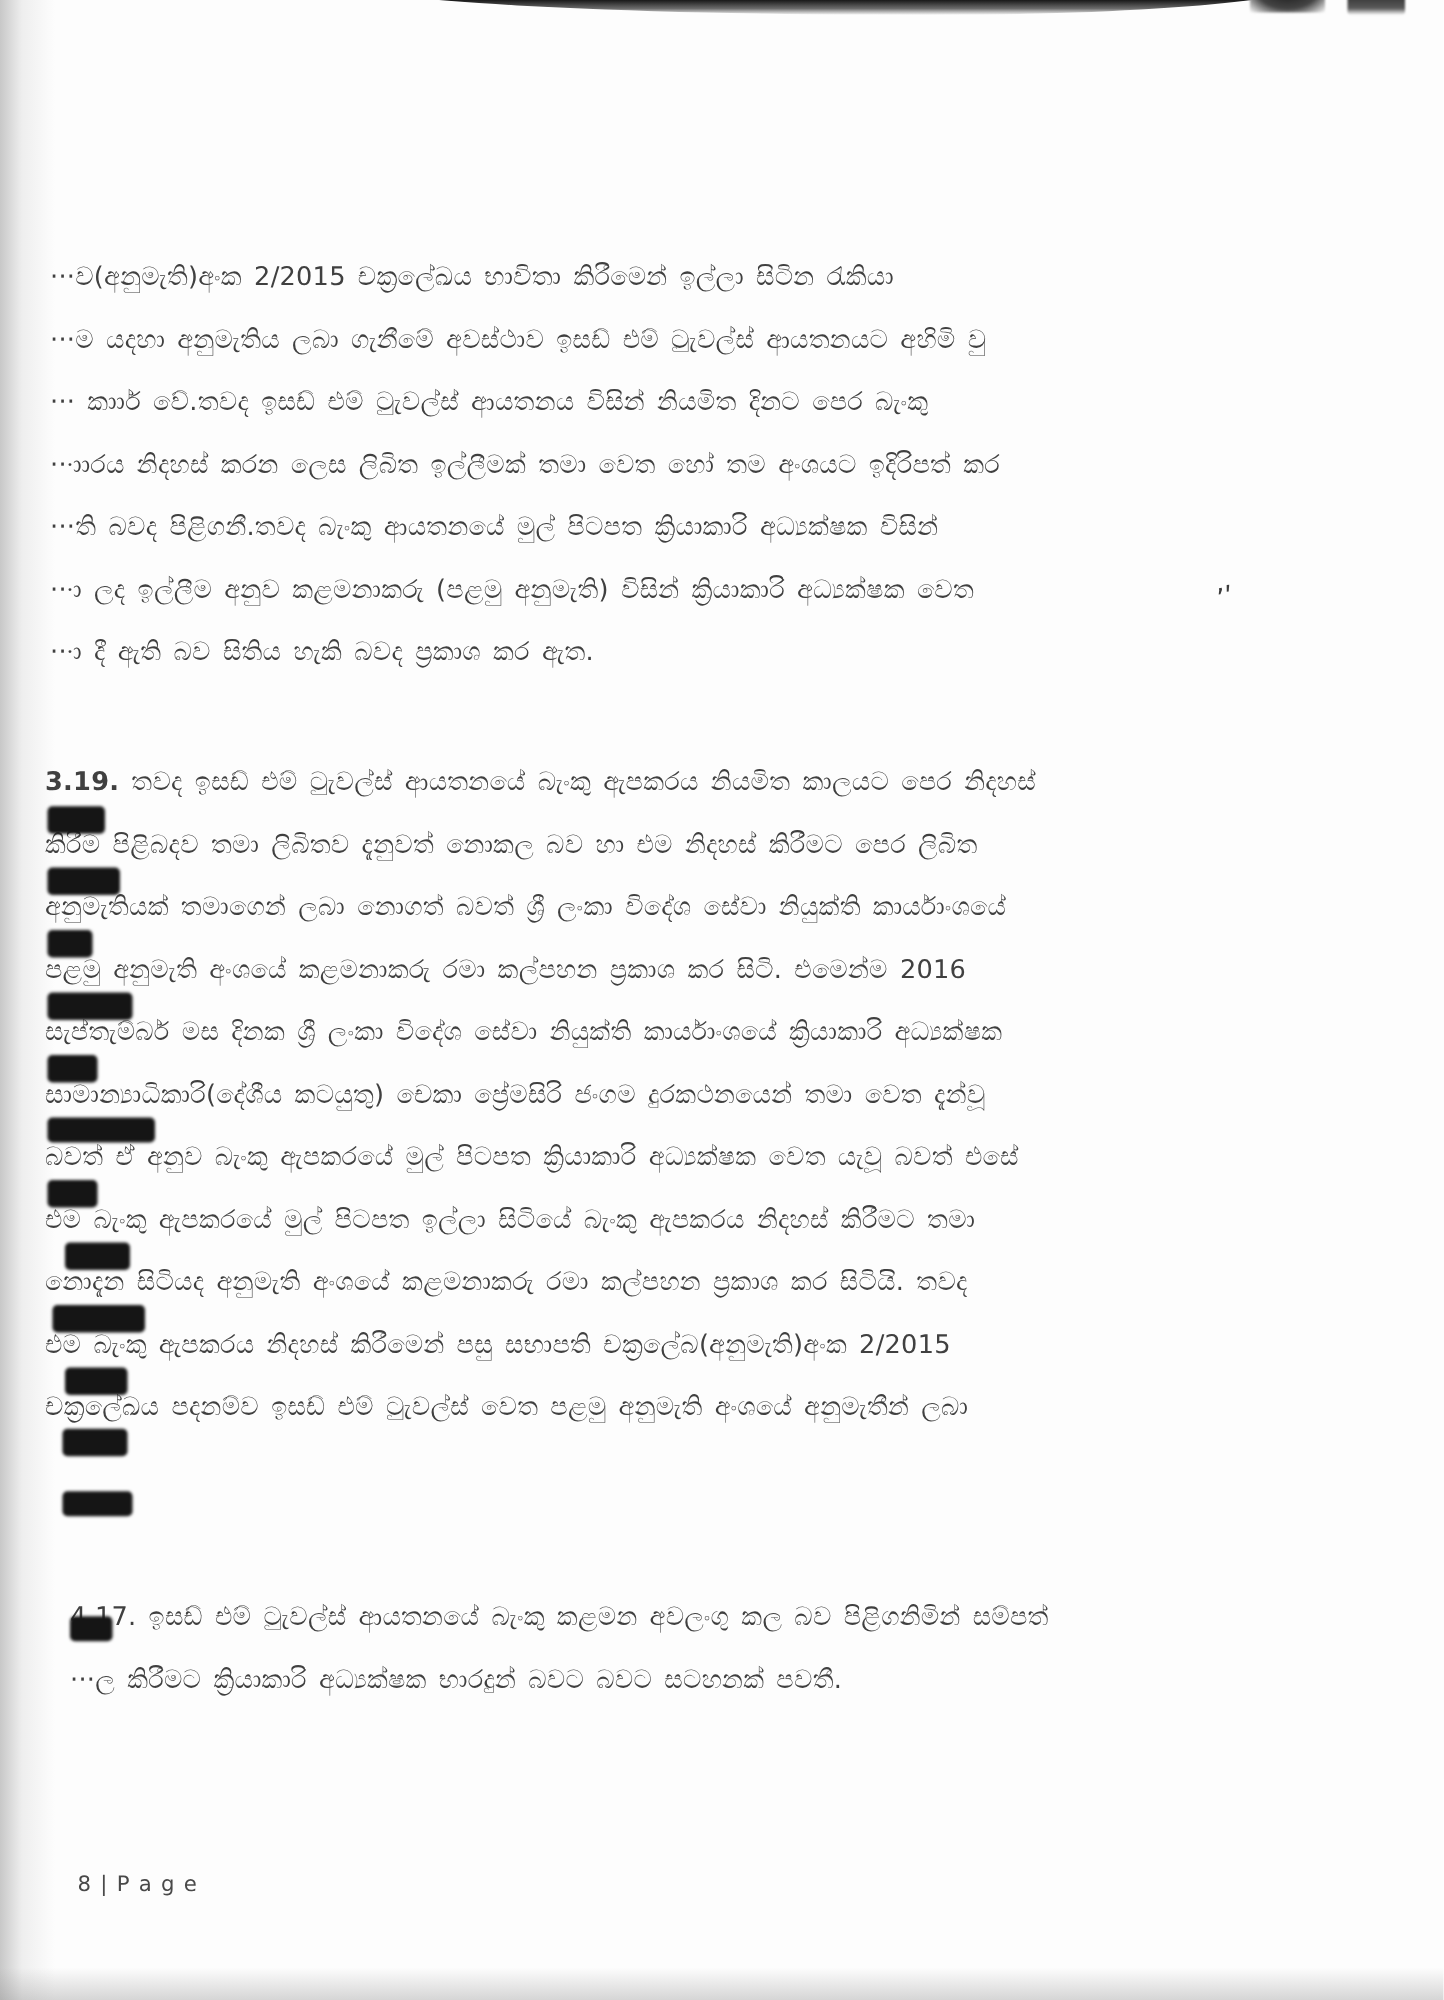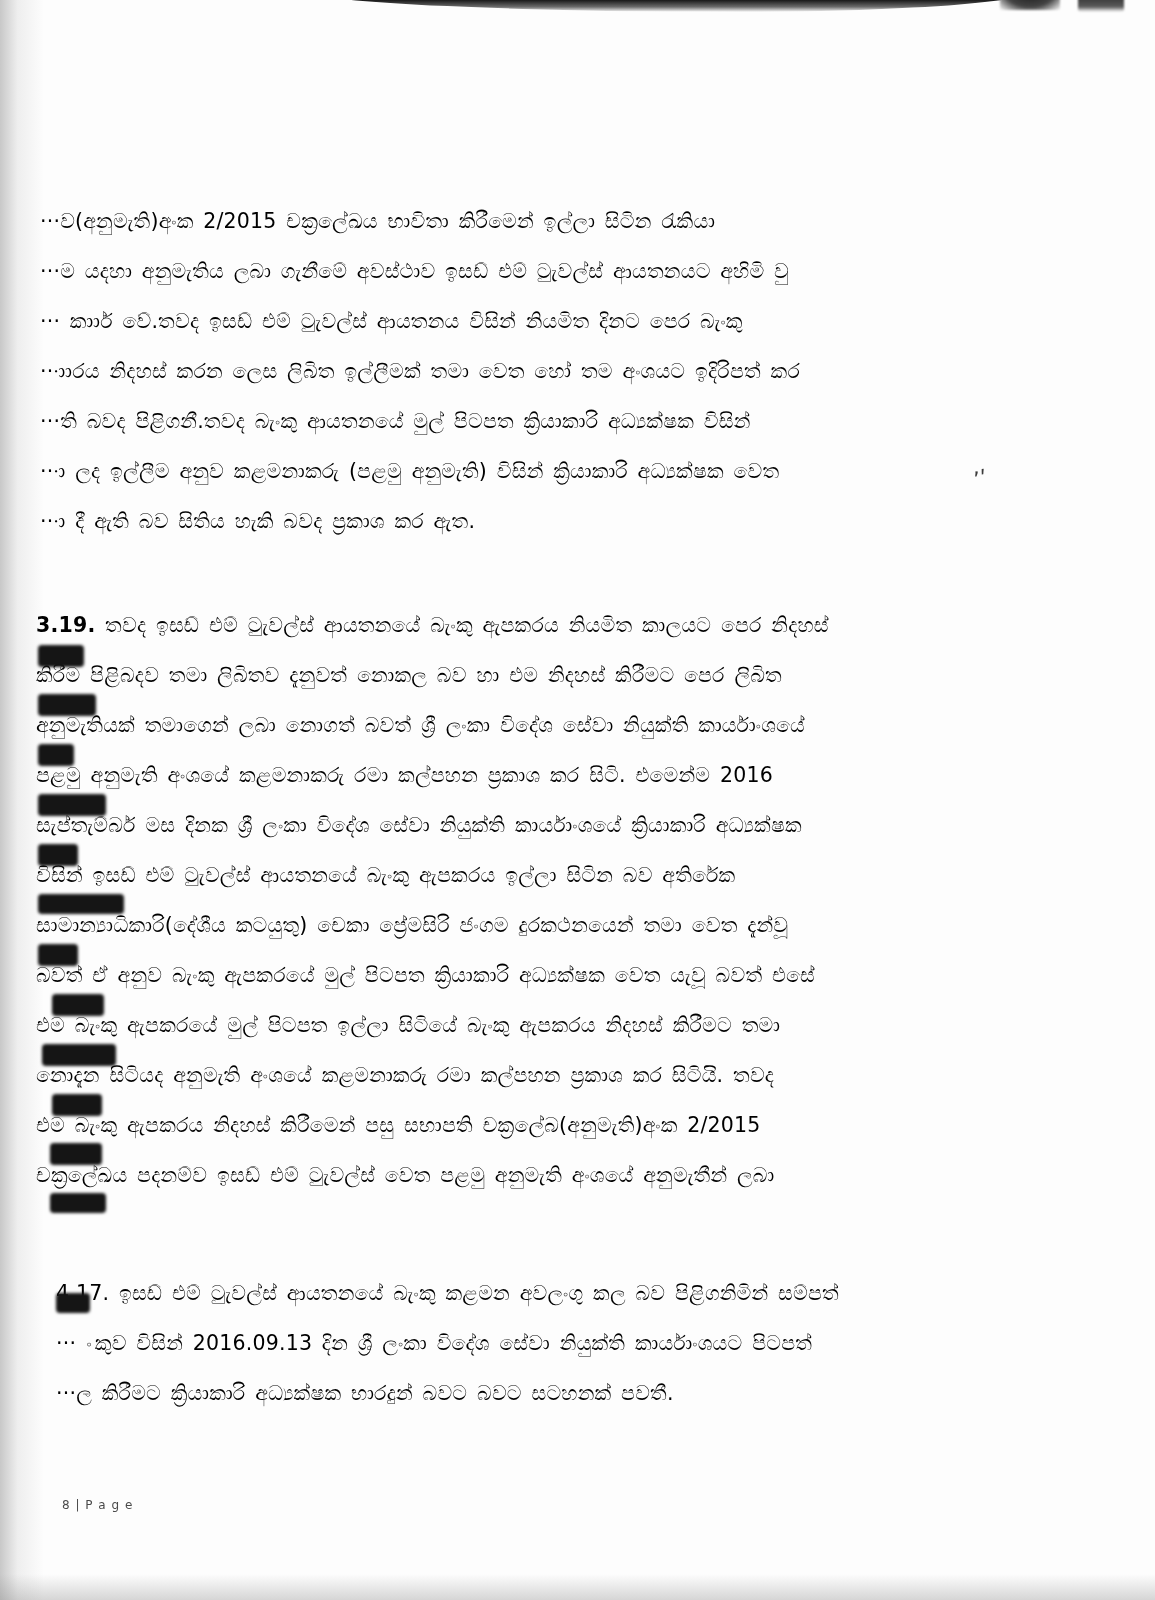--- a/index.html
+++ b/index.html
@@ -82,42 +82,42 @@
   
   .body-text {
     position: absolute;
     left: 0;
     top: 0;
     width: 1155px;
     height: 1600px;
   }
   .para {
     position: absolute;
-    color: #000000;
+    color: #404040;
     font-size: 20.5px;
     line-height: 50px;
     text-align: justify;
     letter-spacing: .2px;
     word-spacing: 3px;
   }
   .para .ln {
     display: block;
     white-space: nowrap;
   }
   #p1 { left: 40px;  top: 196px;  width: 918px; }
   #p2 { left: 36px;  top: 600px;  width: 922px; }
   #p3 { left: 56px;  top: 1268px; width: 906px; }
 
   .bold { font-weight: bold; }
 
   .footer {
     position: absolute;
     left: 62px;
     top: 1498px;
-    font-size: 12px;
+    font-size: 17px;
     color: #2a2a2a;
     letter-spacing: 1px;
     opacity: .85;
   }
 
   
   .mask {
     position: absolute;
     background: #151515;
     filter: blur(1.4px);
@@ -147,32 +147,30 @@
       <span class="ln">···ා ලද ඉල්ලීම අනුව කළමනාකරු (පළමු අනුමැති) විසින් ක්‍රියාකාරි අධ්‍යක්ෂක වෙත</span>
       <span class="ln">···ා දී ඇති බව සිතිය හැකි බවද ප්‍රකාශ කර ඇත.</span>
     </div>
 
     <div class="para" id="p2">
       <span class="ln"><span class="bold">3.19.</span> <span>තවද ඉසඩ් එම් ටුැවල්ස් ආයතනයේ බැංකු ඇපකරය නියමිත කාලයට පෙර නිදහස්</span></span>
       <span class="ln">කිරීම පිළිබදව තමා ලිබිතව දැනුවත් නොකල බව හා එම නිදහස් කිරීමට පෙර ලිබිත</span>
       <span class="ln">අනුමැතියක් තමාගෙන් ලබා නොගත් බවත් ශ්‍රී ලංකා විදේශ සේවා නියුක්ති කාර්යාංශයේ</span>
       <span class="ln">පළමු අනුමැති අංශයේ කළමනාකරු රමා කල්පහන ප්‍රකාශ කර සිටි. එමෙන්ම 2016</span>
       <span class="ln">සැප්තැම්බර් මස දිනක ශ්‍රී ලංකා විදේශ සේවා නියුක්ති කාර්යාංශයේ ක්‍රියාකාරි අධ්‍යක්ෂක</span>
-      <span class="ln">විසින් ඉසඩ් එම් ටුැවල්ස් ආයතනයේ බැංකු ඇපකරය ඉල්ලා සිටින බව අතිරේක</span>
       <span class="ln">සාමාන්‍යාධිකාරි(දේශීය කටයුතු) චෙකා ප්‍රේමසිරි ජංගම දුරකථනයෙන් තමා වෙත දැන්වූ</span>
       <span class="ln">බවත් ඒ අනුව බැංකු ඇපකරයේ මුල් පිටපත ක්‍රියාකාරි අධ්‍යක්ෂක වෙත යැවූ බවත් එසේ</span>
       <span class="ln">එම බැංකු ඇපකරයේ මුල් පිටපත ඉල්ලා සිටියේ බැංකු ඇපකරය නිදහස් කිරීමට තමා</span>
       <span class="ln">නොදැන සිටියද අනුමැති අංශයේ කළමනාකරු රමා කල්පහන ප්‍රකාශ කර සිටියි. තවද</span>
       <span class="ln">එම බැංකු ඇපකරය නිදහස් කිරීමෙන් පසු සභාපති චක්‍රලේබ(අනුමැති)අංක 2/2015</span>
       <span class="ln">චක්‍රලේඛය පදනම්ව ඉසඩ් එම් ටුැවල්ස් වෙත පළමු අනුමැති අංශයේ අනුමැතීන් ලබා</span>
     </div>
 
     <div class="para" id="p3">
       <span class="ln"><span>4.17.</span> <span>ඉසඩ් එම් ටුැවල්ස් ආයතනයේ බැංකු කළමන අවලංගු කල බව පිළිගනිමින් සම්පත්</span></span>
-      <span class="ln">··· ංකුව විසින් 2016.09.13 දින ශ්‍රී ලංකා විදේශ සේවා නියුක්ති කාර්යාංශයට පිටපත්</span>
       <span class="ln">···ල කිරීමට ක්‍රියාකාරි අධ්‍යක්ෂක භාරදුන් බවට බවට සටහනක් පවතී.</span>
     </div>
 
   </div>
 
   <div class="mask" style="left:38px; top:645px;  width:46px; height:22px;"></div>
   <div class="mask" style="left:38px; top:694px;  width:58px; height:22px;"></div>
   <div class="mask" style="left:38px; top:744px;  width:36px; height:22px;"></div>
   <div class="mask" style="left:38px; top:794px;  width:68px; height:22px;"></div>
   <div class="mask" style="left:38px; top:844px;  width:40px; height:22px;"></div>

